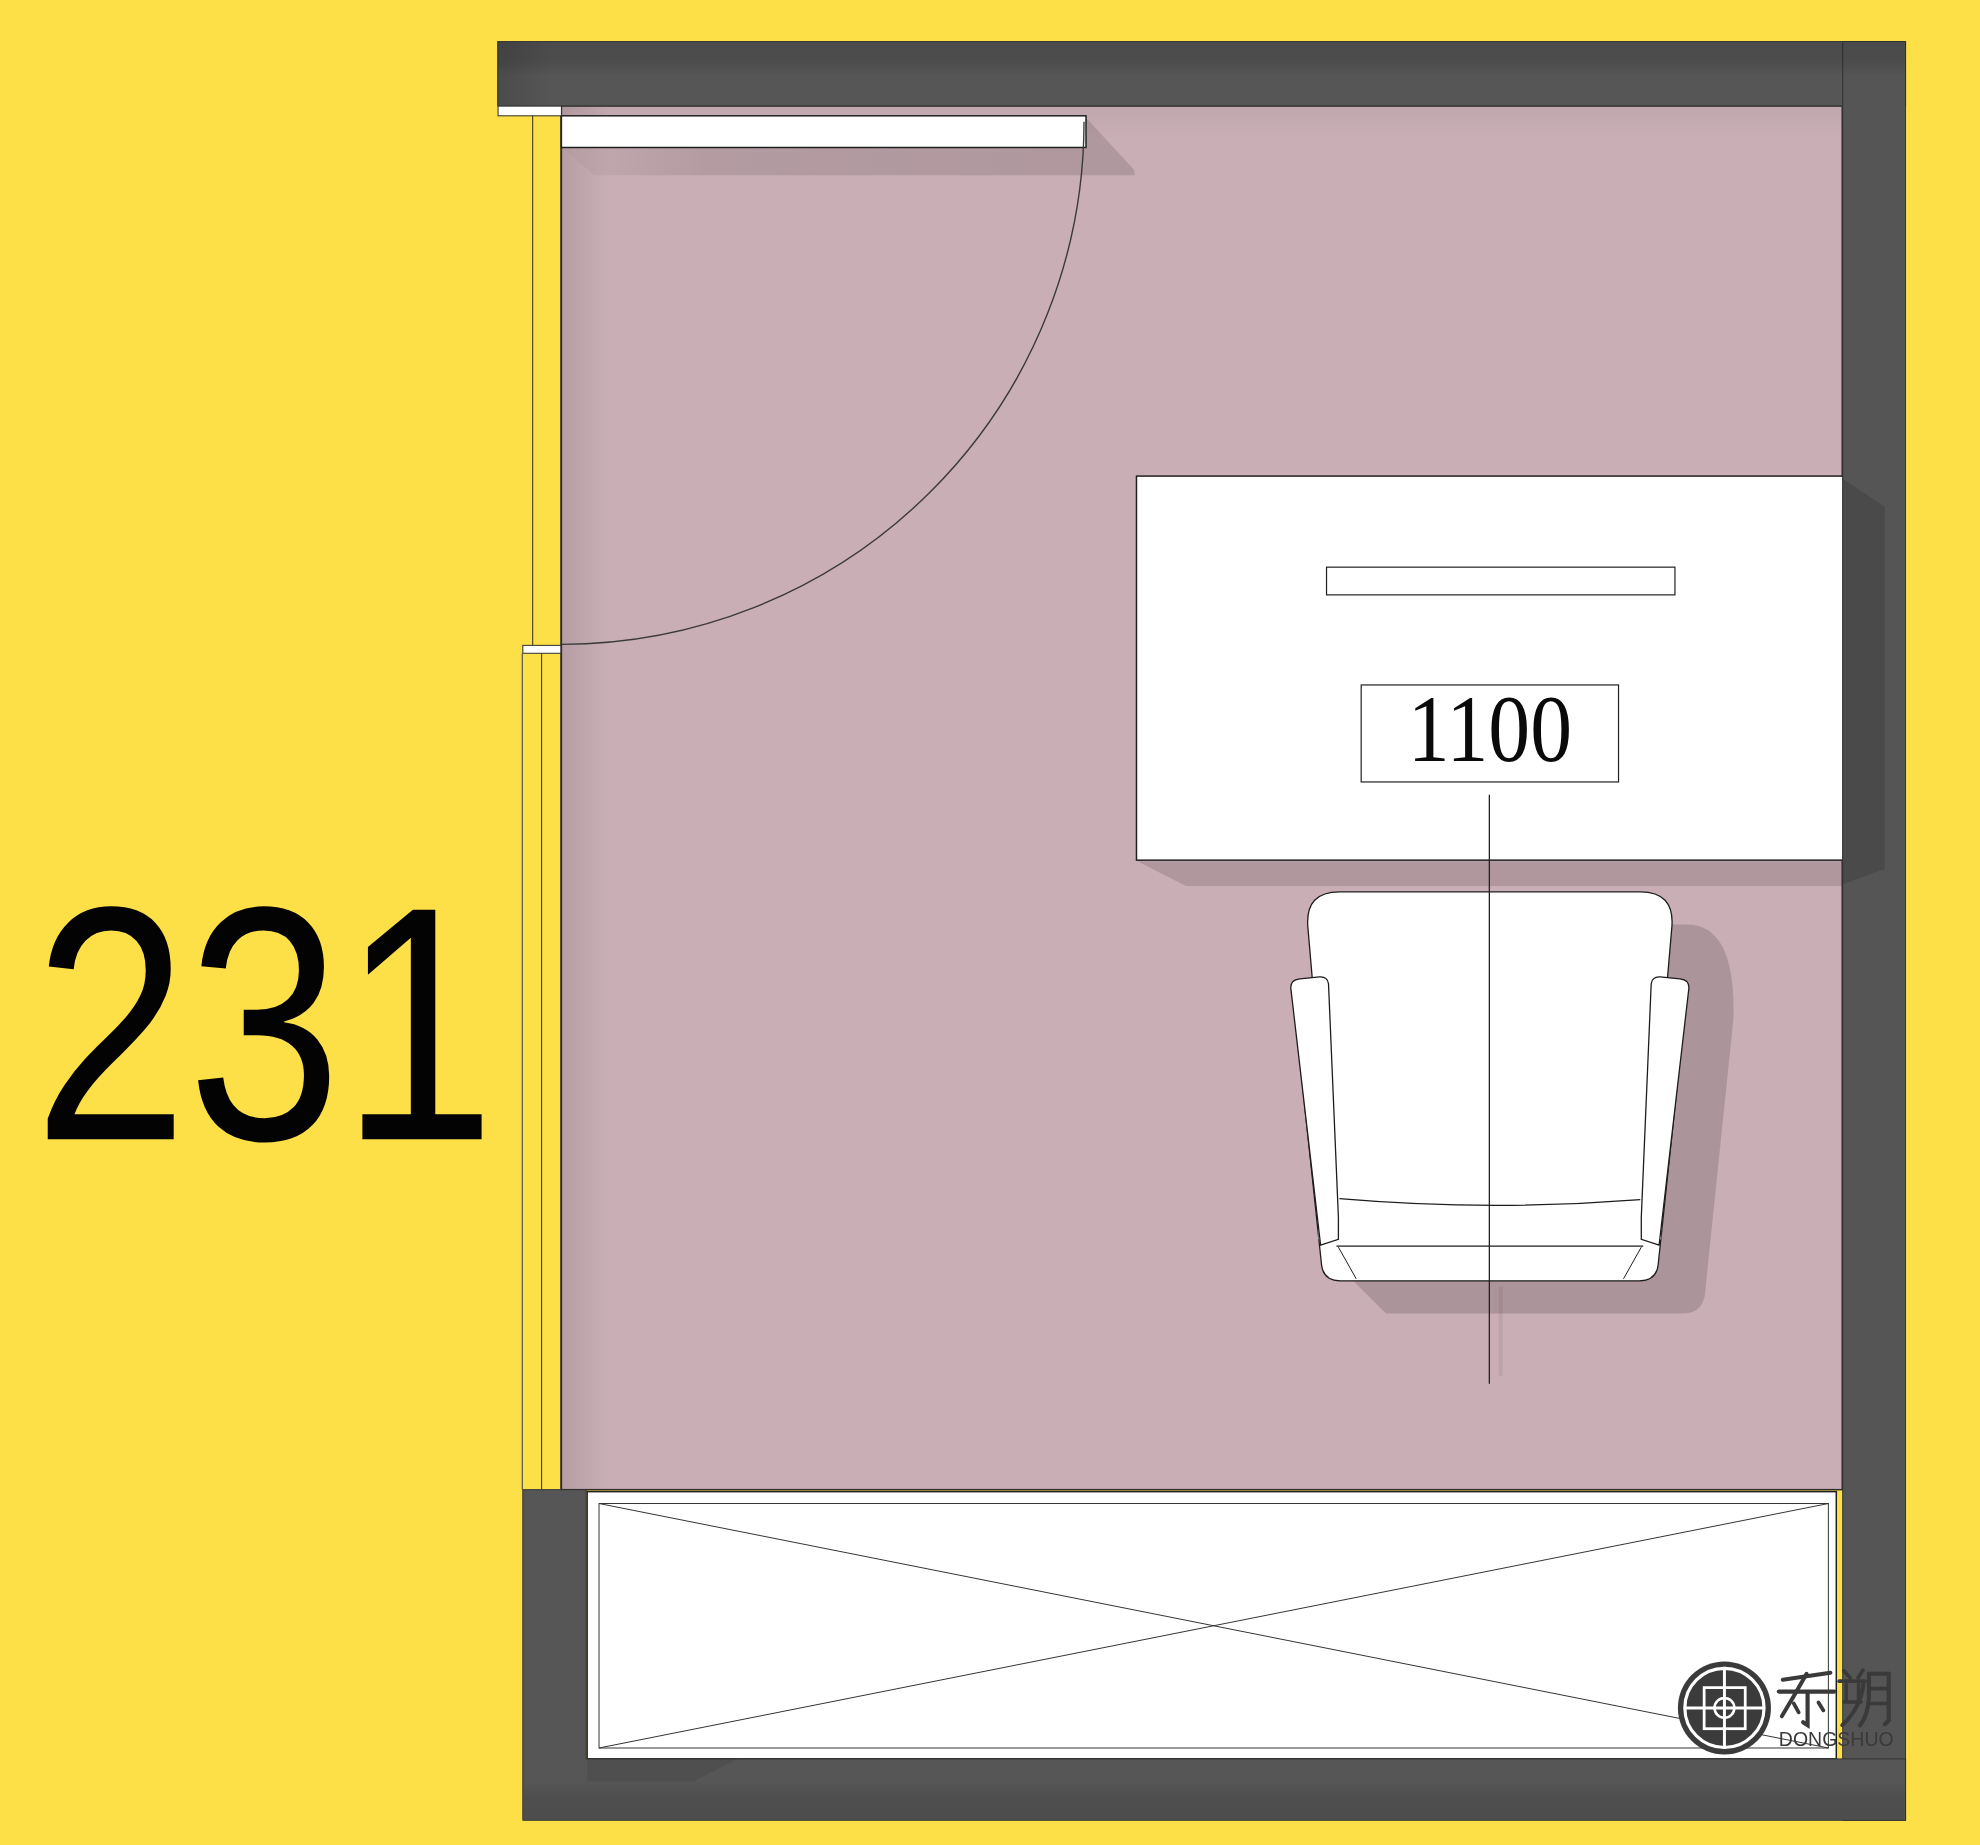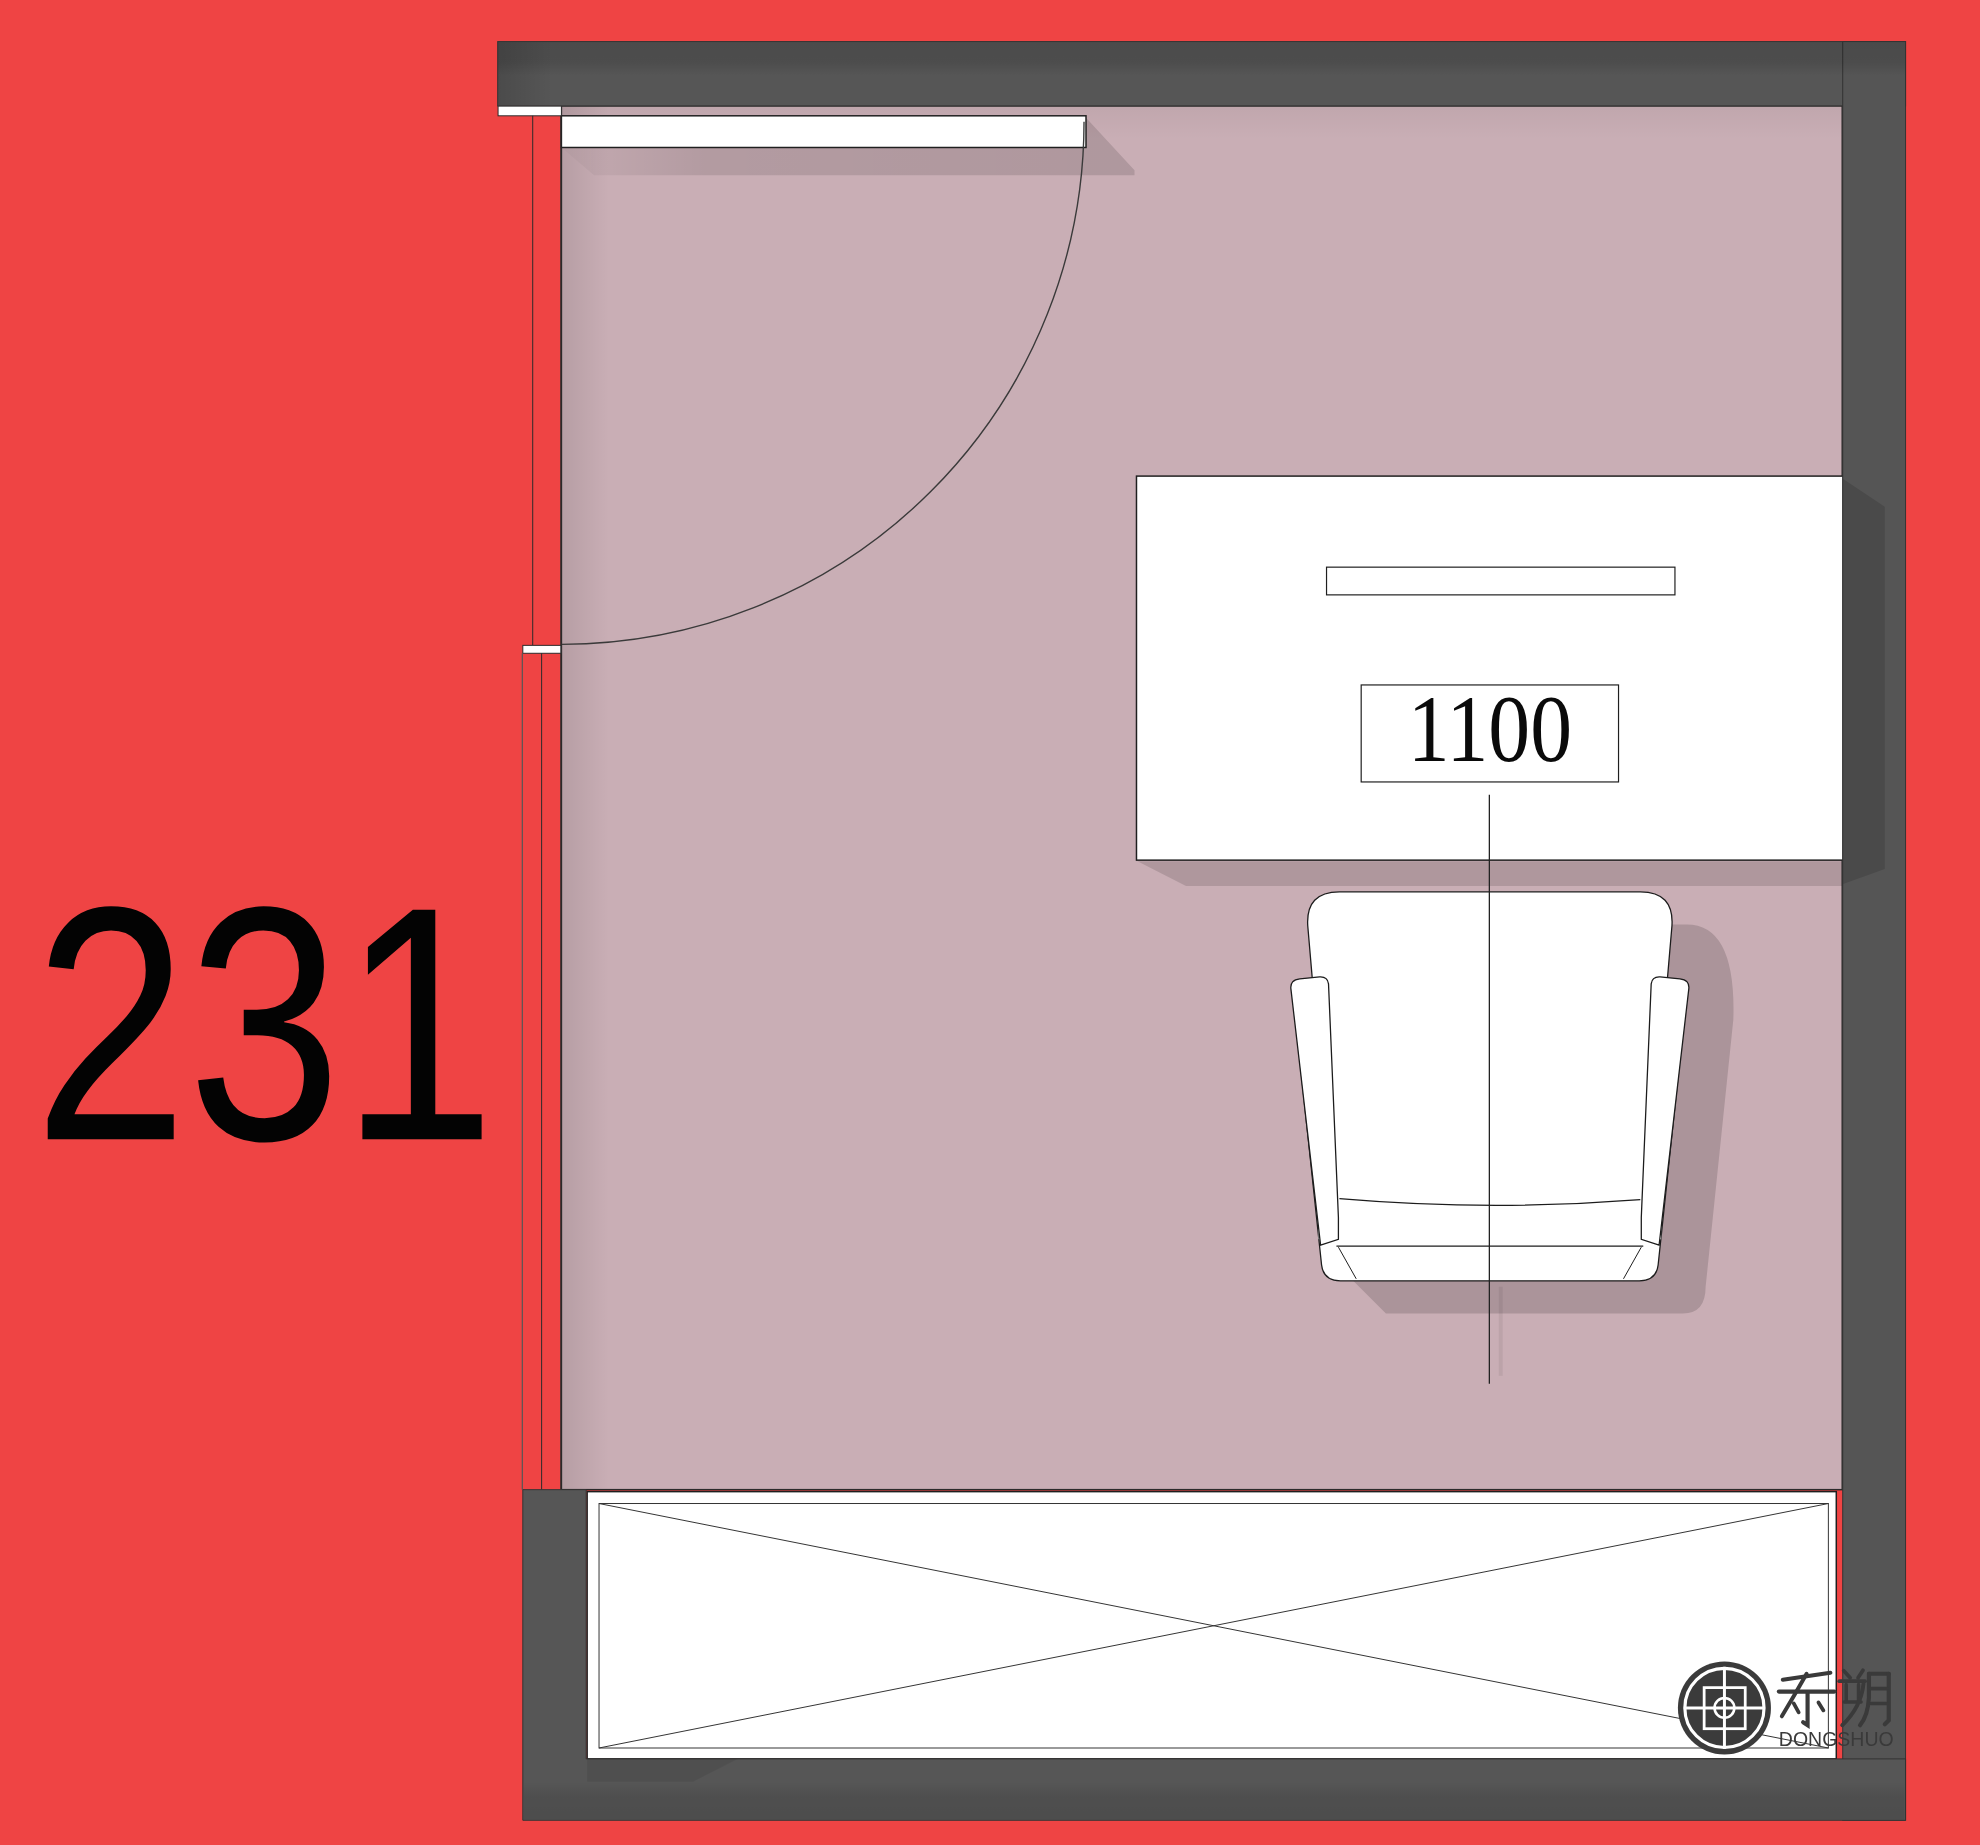--- a/index.html
+++ b/index.html
@@ -1,16 +1,16 @@
 <!DOCTYPE html>
 <html><head>
 <meta charset="utf-8">
 <style>
   html,body{margin:0;padding:0;background:#ffffff;}
-  #page{position:relative;width:1980px;height:1845px;background:#ef4444;overflow:hidden;
+  #page{position:relative;width:1980px;height:1845px;background:#fde047;overflow:hidden;
         font-family:"Liberation Sans",sans-serif;}
   svg{position:absolute;left:0;top:0;}
 </style>
 </head>
 <body>
 <div id="page">
 <svg width="1980" height="1845" viewBox="0 0 2000 1864">
 
   <rect x="567" y="107" width="1294" height="1398" fill="#c9aeb5" stroke="#2b2b2b" stroke-width="1.5"></rect>
 

